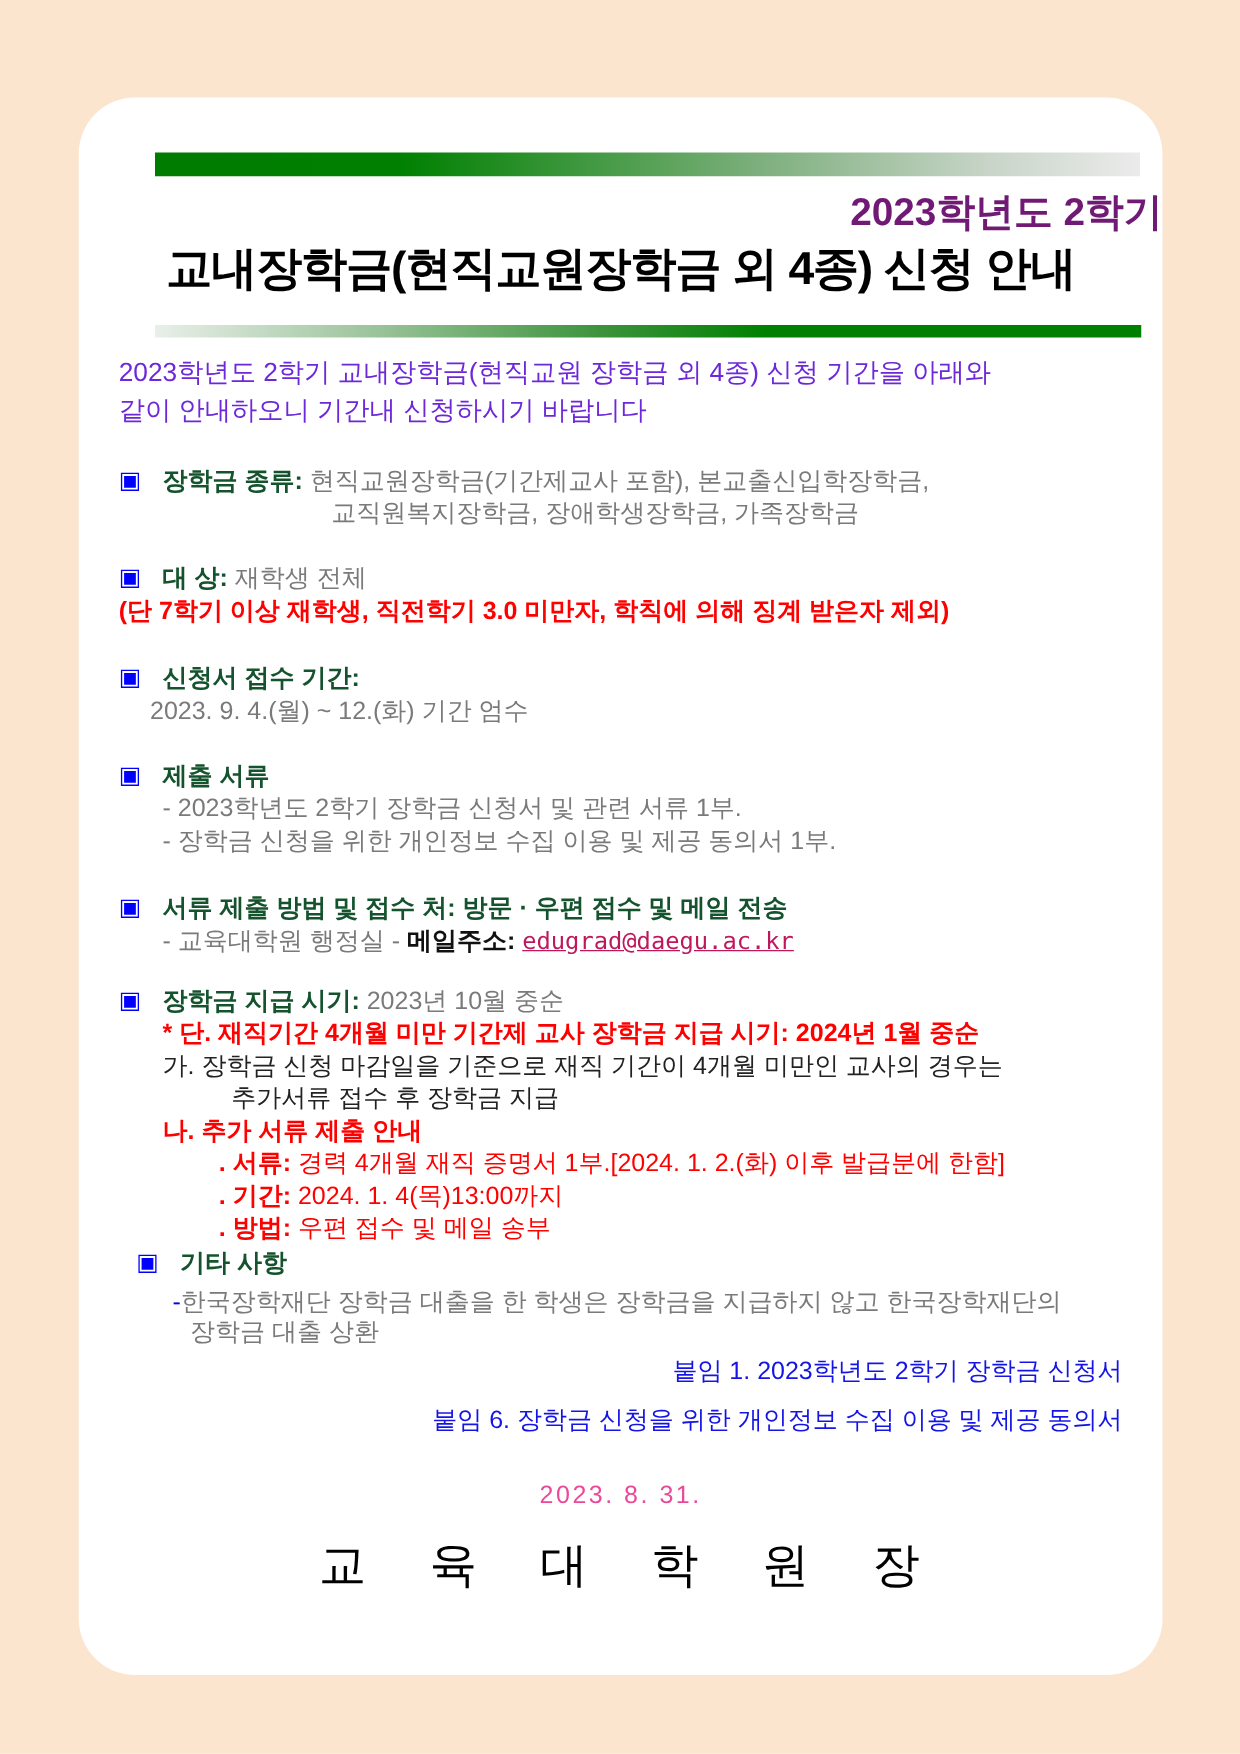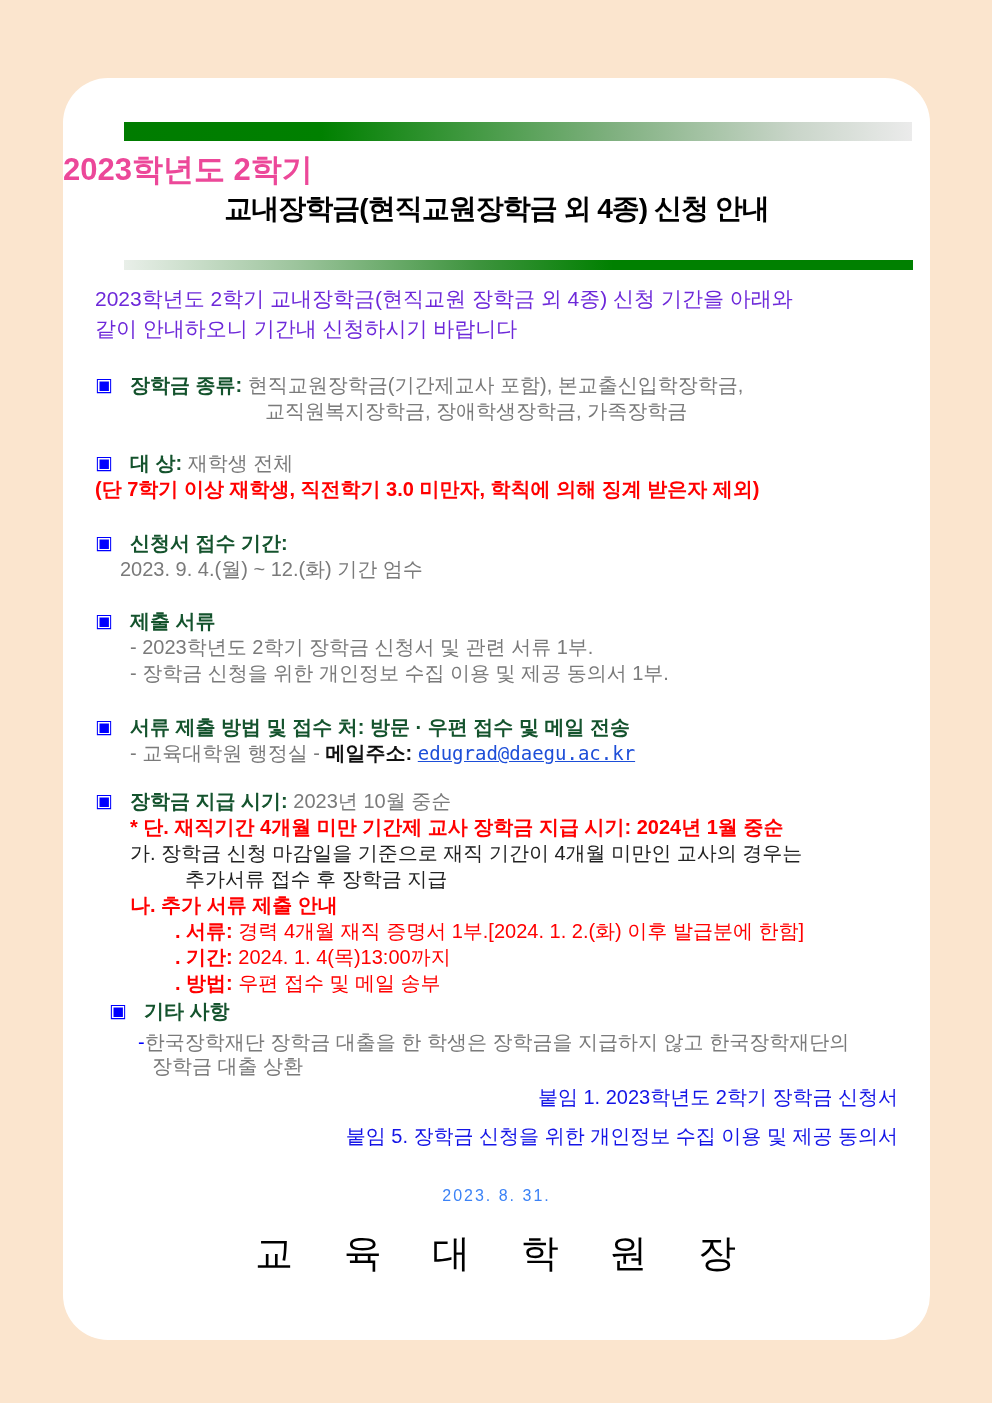--- a/index.html
+++ b/index.html
@@ -15,60 +15,60 @@
   }
   .bar-top{
     position:absolute;left:61px;top:44px;width:788px;height:19px;
     background:linear-gradient(90deg,#007C00 0%,#008000 25%,#7FB07F 62%,#C9D5C9 85%,#EBEBEB 100%);
   }
   .bar-bottom{
     position:absolute;left:61px;top:182px;width:789px;height:10px;
     background:linear-gradient(90deg,#E9EFE9 0%,#9CC49C 22%,#3D933D 45%,#008000 62%,#008000 100%);
   }
   .title-sub{
-    position:absolute;left:0;right:0;top:71px;text-align:left;
-    font-size:31px;font-weight:bold;color:#ec4899;letter-spacing:0px;
+    position:absolute;left:0;right:0;top:71px;text-align:right;
+    font-size:31px;font-weight:bold;color:#701a75;letter-spacing:0px;
   }
   .title-main{
     position:absolute;left:0;right:0;top:112px;text-align:center;
-    font-size:28px;font-weight:800;color:#000000;letter-spacing:-1px;white-space:nowrap;
+    font-size:37px;font-weight:800;color:#000000;letter-spacing:-1px;white-space:nowrap;
   }
   .content{
     position:absolute;left:32px;top:200px;width:803px;
     font-size:20px;line-height:26px;color:#7A7A7A;
   }
   .intro{margin:6px 0 0 0;font-size:21px;line-height:30px;color:#6d28d9;}
   .sec{margin-top:24px;}
   .sec .line{white-space:nowrap;}
   .bullet{
     color:#0000FF;font-size:19px;display:inline-block;width:17px;
     margin-right:18px;vertical-align:1px;
   }
   .lbl{color:#14532d;font-weight:bold;}
   .red{color:#FF0000;}
   .redb{color:#FF0000;font-weight:bold;}
   .blk{color:#222222;}
   .blkb{color:#111111;font-weight:bold;}
   .email{
-    color:#1d4ed8;text-decoration:underline;
+    color:#be185d;text-decoration:underline;
     font-family:"DejaVu Sans Mono","Liberation Mono",monospace;
     font-size:19px;cursor:pointer;
   }
   .ind-a{margin-left:170px;}
   .ind-b{margin-left:25px;}
   .ind-c{margin-left:35px;}
   .ind-d{margin-left:90px;}
   .ind-e{margin-left:80px;}
   .etc-bullet-row{margin-left:14px;}
   .etc-line1{margin-left:43px;margin-top:6px;line-height:24px;}
   .etc-line2{margin-left:57px;line-height:24px;}
   .attach{margin-top:6px;color:#1414E6;text-align:right;}
   .attach .line2{margin-top:13px;}
   .date-line{
-    margin-top:32px;text-align:center;font-size:16px;line-height:30px;color:#3b82f6;
+    margin-top:32px;text-align:center;font-size:20px;line-height:30px;color:#ec4899;
     letter-spacing:2px;
   }
   .signer{
     margin-top:20px;text-align:center;font-size:38px;line-height:44px;color:#000000;
     font-weight:500;word-spacing:36px;letter-spacing:2px;white-space:nowrap;
   }
 </style>
 </head>
 <body>
 
@@ -154,21 +154,21 @@
         <span class="bullet">▣</span><span class="lbl">기타 사항</span>
       </div>
       <div class="line etc-line1">
         <span style="color:#0000FF;">-</span><span>한국장학재단 장학금 대출을 한 학생은 장학금을 지급하지 않고 한국장학재단의</span>
       </div>
       <div class="line etc-line2">장학금 대출 상환</div>
     </div>
 
     <div class="attach">
       <div class="line">붙임 1. 2023학년도 2학기 장학금 신청서</div>
-      <div class="line line2">붙임 5. 장학금 신청을 위한 개인정보 수집 이용 및 제공 동의서</div>
+      <div class="line line2">붙임 6. 장학금 신청을 위한 개인정보 수집 이용 및 제공 동의서</div>
     </div>
 
     <div class="date-line">2023. 8. 31.</div>
 
     <div class="signer">교 육 대 학 원 장</div>
 
   </div>
 </div>
 
 </body></html>

